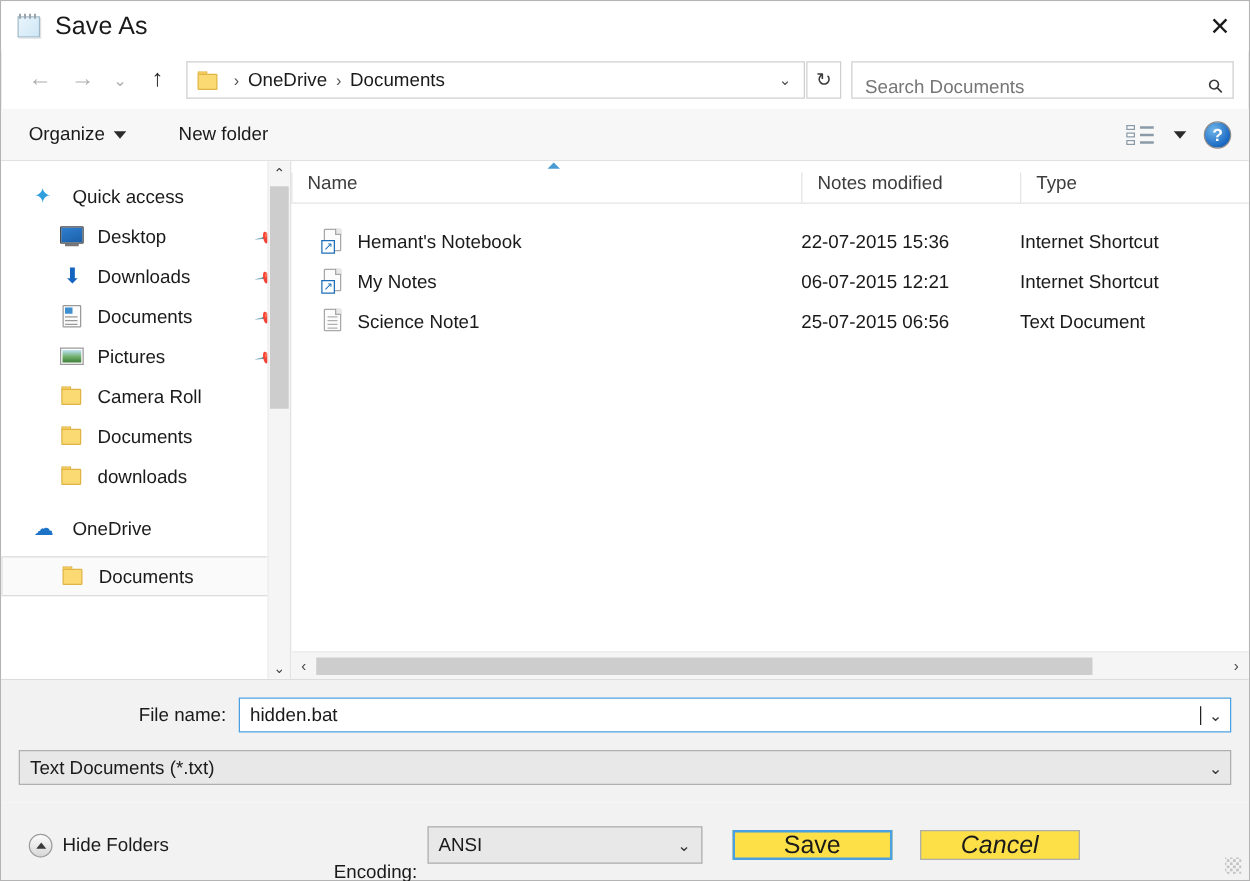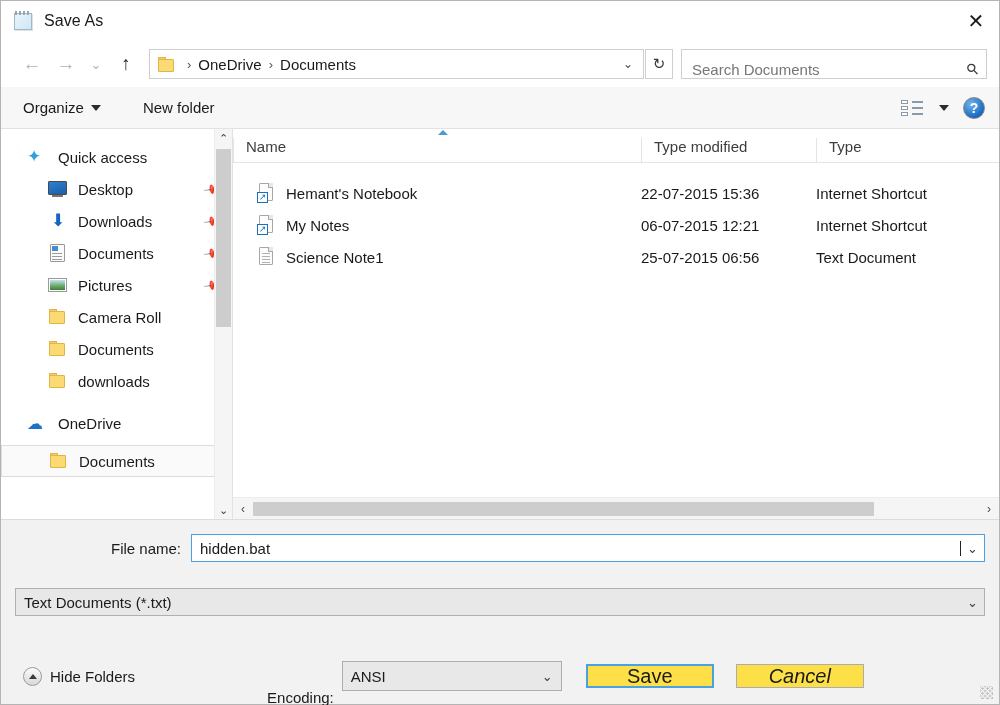--- a/index.html
+++ b/index.html
@@ -33,21 +33,21 @@
     position: absolute; left: 1px; top: 3px; width: 18px; height: 17px;
     background: linear-gradient(135deg,#e8f4fb 0%, #cfe8f6 100%);
     border: 1px solid #9fb9c8;
     box-shadow: 1px 1px 0 rgba(0,0,0,.12);
   }
   .notepad-icon .spiral {
     position: absolute; left: 2px; top: 1px; width: 16px; height: 4px;
     background: repeating-linear-gradient(to right,#9aa5ad 0 2px, transparent 2px 4px);
   }
   .title-text {
-    font-size: 16px; color: #1a1a1a; margin-left: 9px; letter-spacing: .1px;
+    font-size: 20px; color: #1a1a1a; margin-left: 9px; letter-spacing: .1px;
   }
   .close-btn {
     position: absolute; right: 0; top: 0; width: 46px; height: 40px;
     display: flex; align-items: center; justify-content: center;
     font-size: 20px; color: #1a1a1a; cursor: default;
   }
 
   
   .addressrow {
     height: 46px; min-height: 46px;
@@ -261,21 +261,21 @@
     width: 20px; text-align: center; font-size: 12px; color: #4a4a4a; flex: 0 0 auto;
   }
   .hs-track { flex: 1 1 auto; height: 16px; position: relative; }
   .hs-thumb { position: absolute; top: 1px; left: 0; height: 14px; background: #cdcdcd; }
 
   
   .formarea {
     background: #f2f2f2; border-top: 1px solid #dcdcdc;
     padding: 14px 14px 0 14px;
   }
-  .formrow { display: flex; align-items: center; margin-bottom: 26px; }
+  .formrow { display: flex; align-items: center; margin-bottom: 14px; }
   .formlabel {
     width: 176px; text-align: right; padding-right: 10px;
     font-size: 15px; color: #1a1a1a; flex: 0 0 auto;
   }
   .combo {
     flex: 1 1 auto; height: 28px; display: flex; align-items: center;
     padding: 0 6px 0 8px; font-size: 15px; color: #1a1a1a; min-width: 0;
   }
   .combo.text-input { background: #fff; border: 1px solid #4aa0e0; }
   .combo.grey { background: #e8e8e8; border: 1px solid #b0b0b0; }
@@ -480,21 +480,21 @@
           <div class="sb-thumb" style="top:2px;height:178px"></div>
         </div>
         <div class="sb-arrow">⌄</div>
       </div>
     </div>
 
     <div class="listpane">
       <div class="colheaders">
         <div class="sort-arrow"></div>
         <div class="colhdr" style="width:408px">Name</div>
-        <div class="colhdr" style="width:175px">Type modified</div>
+        <div class="colhdr" style="width:175px">Notes modified</div>
         <div class="colhdr" style="width:170px">Type</div>
       </div>
 
       <div style="padding-top:14px">
         <div class="filerow">
           <div class="fname" style="width:408px">
             <span class="fico">
               <span class="page"></span>
                 <span class="fold"></span>
                 <span class="badge">↗</span>

